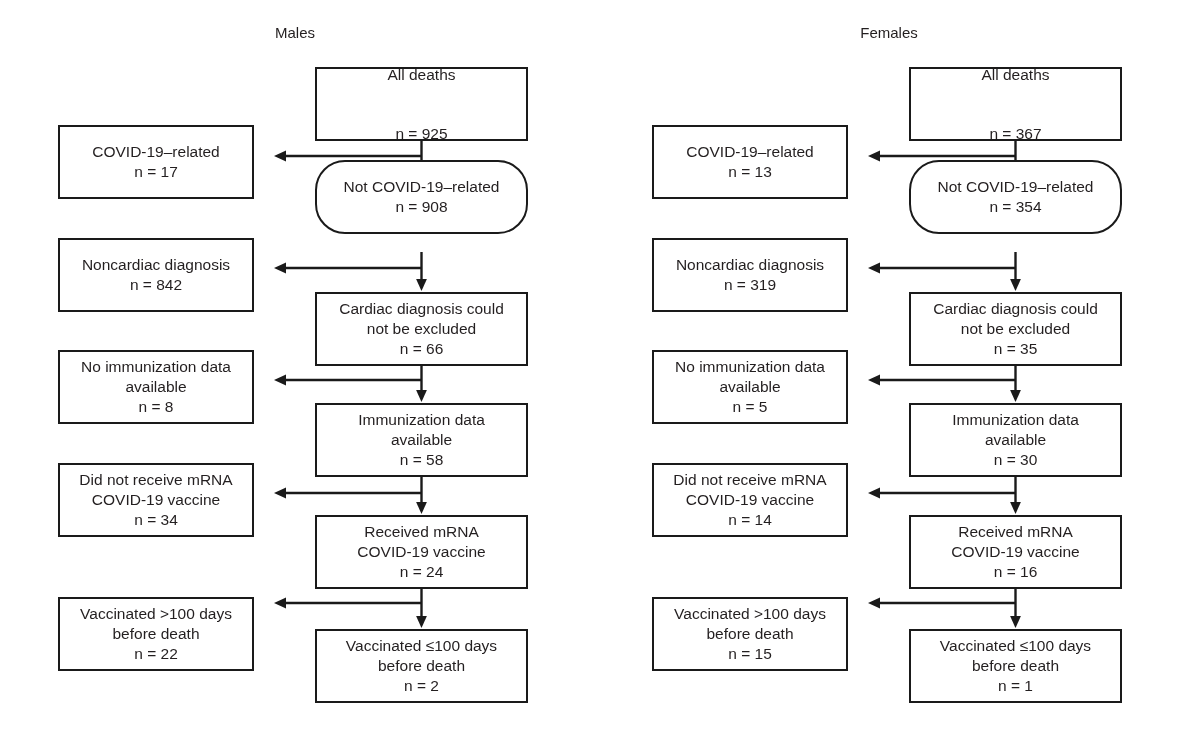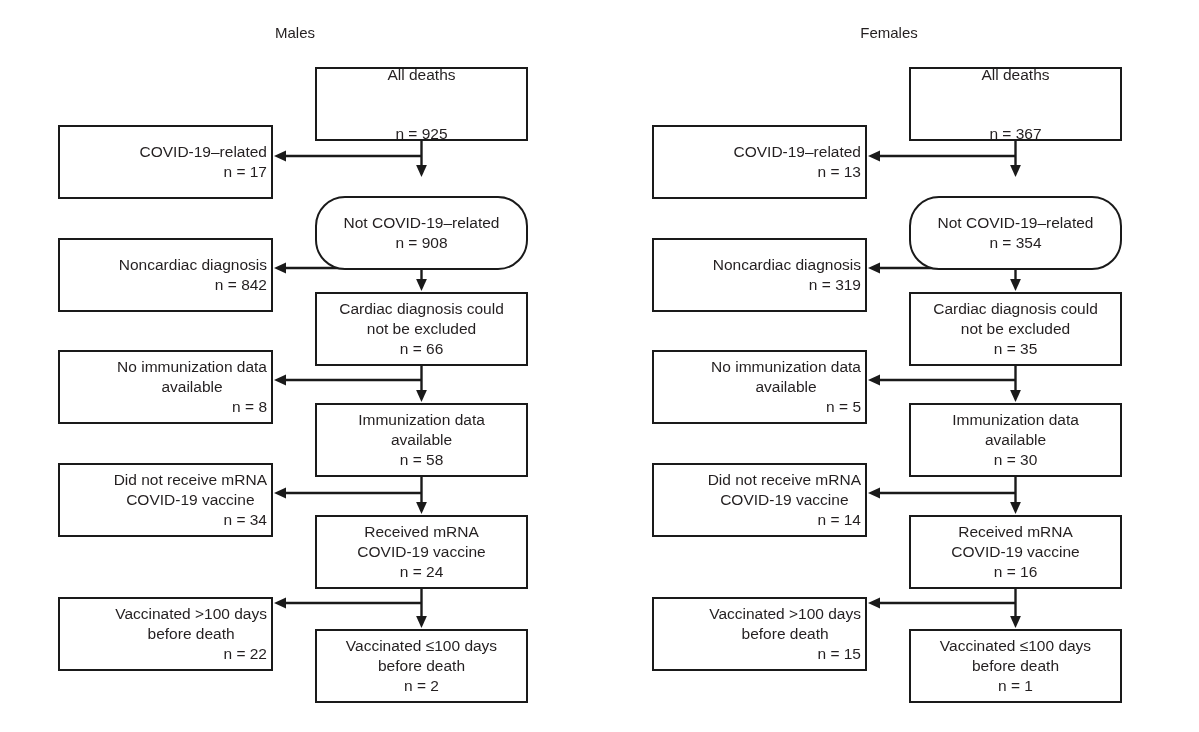--- a/index.html
+++ b/index.html
@@ -51,23 +51,23 @@
     flex-direction: column;
     justify-content: center;
     align-items: center;
     text-align: center;
     font-size: 15.5px;
     line-height: 20px;
     padding: 2px 4px;
   }
   .box .label { white-space: pre-line; }
   .box.main { left: 315px; width: 213px; }
-  .box.side { left: 58px;  width: 215px; align-items: flex-end; }
+  .box.side { left: 58px;  width: 196px; }
   .m0 { top: 67px; gap: 39px; }
-  .m1 { top: 196px; border-radius: 30px; }
+  .m1 { top: 160px; border-radius: 30px; }
   .m2 { top: 292px; }
   .m3 { top: 403px; }
   .m4 { top: 515px; }
   .m5 { top: 629px; }
   .s0 { top: 125px; }
   .s1 { top: 238px; }
   .s2 { top: 350px; }
   .s3 { top: 463px; }
   .s4 { top: 597px; }
 </style>

